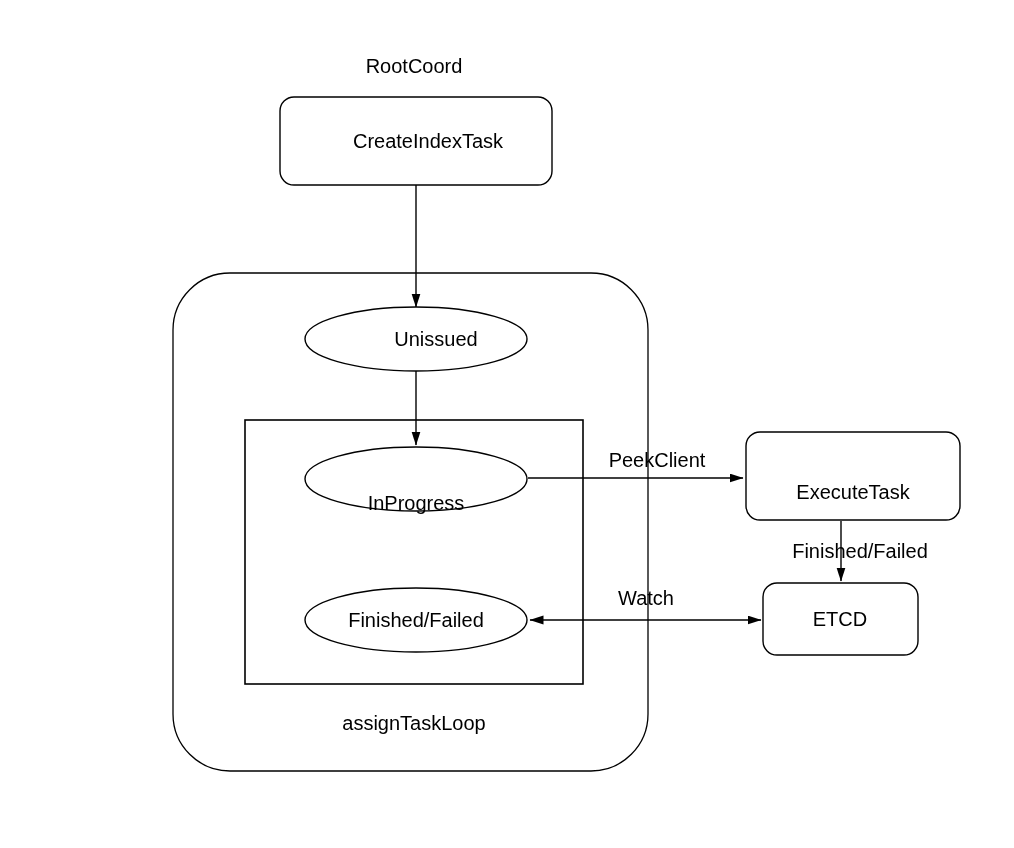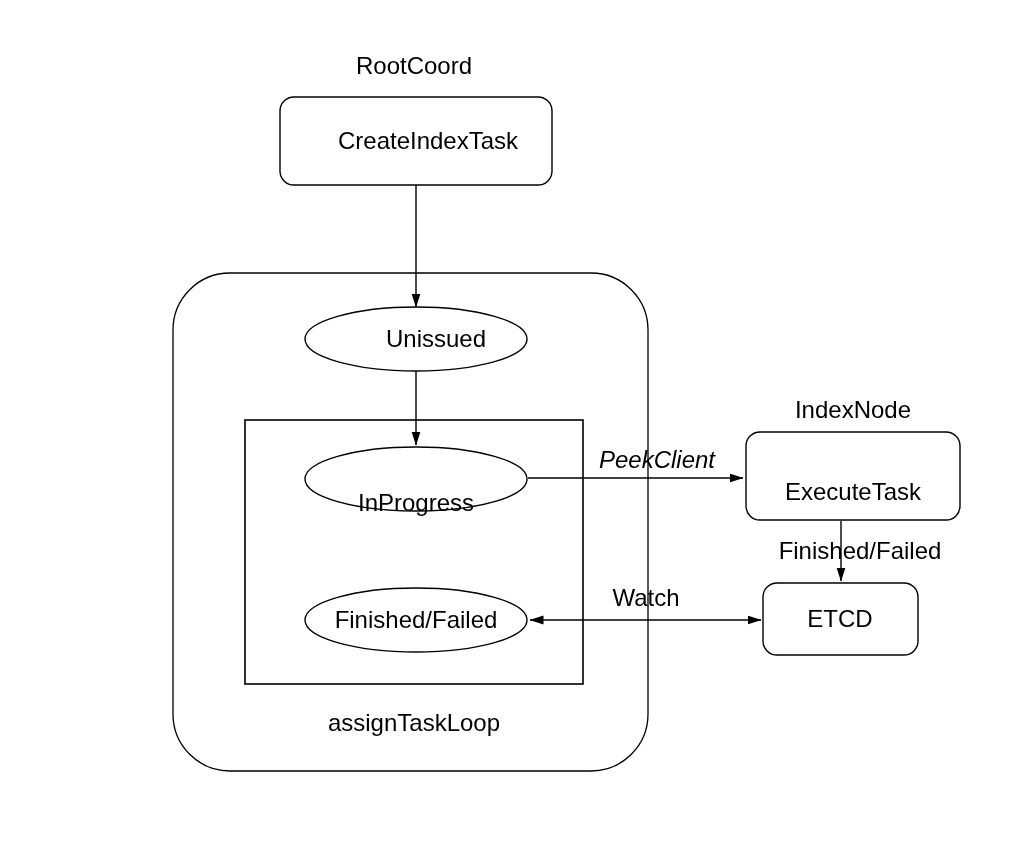--- a/index.html
+++ b/index.html
@@ -18,21 +18,21 @@
   }
   .canvas svg {
     position: absolute;
     left: 0;
     top: 0;
   }
   .lbl {
     position: absolute;
     transform: translate(-50%, -50%);
     white-space: nowrap;
-    font-size: 24px;
+    font-size: 20px;
     line-height: 1.2;
     color: #000000;
     text-align: center;
   }
 </style>
 </head>
 <body>
 
 <div class="canvas">
 
@@ -56,27 +56,26 @@
 
     <rect x="280" y="97" width="272" height="88" rx="14" ry="14" fill="#ffffff" stroke="#000000" stroke-width="1.4"></rect>
     <ellipse cx="416" cy="339" rx="111" ry="32" fill="#ffffff" stroke="#000000" stroke-width="1.4"></ellipse>
     <ellipse cx="416" cy="479" rx="111" ry="32" fill="#ffffff" stroke="#000000" stroke-width="1.4"></ellipse>
     <ellipse cx="416" cy="620" rx="111" ry="32" fill="#ffffff" stroke="#000000" stroke-width="1.4"></ellipse>
     <rect x="746" y="432" width="214" height="88" rx="14" ry="14" fill="#ffffff" stroke="#000000" stroke-width="1.4"></rect>
     <rect x="763" y="583" width="155" height="72" rx="14" ry="14" fill="#ffffff" stroke="#000000" stroke-width="1.4"></rect>
   </svg>
 
   <div class="lbl" style="left:414px; top:66px;">RootCoord</div>
-  <div class="lbl" style="left:853px; top:410px;">IndexNode</div>
   <div class="lbl" style="left:414px; top:723px;">assignTaskLoop</div>
 
   <div class="lbl" style="left:428px; top:141px;">CreateIndexTask</div>
   <div class="lbl" style="left:436px; top:339px;">Unissued</div>
   <div class="lbl" style="left:416px; top:479px;margin-top:24px;">InProgress</div>
   <div class="lbl" style="left:416px; top:620px;">Finished/Failed</div>
   <div class="lbl" style="left:853px; top:476px;margin-top:16px;">ExecuteTask</div>
   <div class="lbl" style="left:840px; top:619px;">ETCD</div>
 
-  <div class="lbl" style="left:657px; top:460px;font-style:italic;">PeekClient</div>
+  <div class="lbl" style="left:657px; top:460px;">PeekClient</div>
   <div class="lbl" style="left:860px; top:551px;">Finished/Failed</div>
   <div class="lbl" style="left:646px; top:598px;">Watch</div>
 
 </div>
 
 </body></html>

